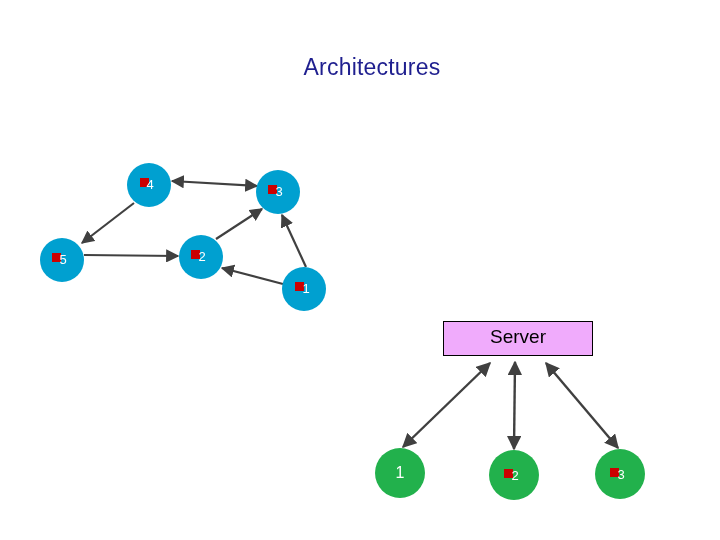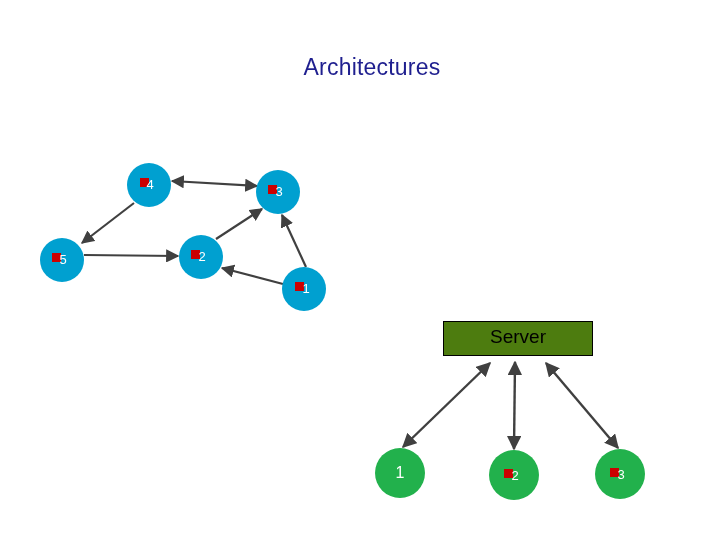--- a/index.html
+++ b/index.html
@@ -42,21 +42,21 @@
     position: absolute;
     color: #ffffff;
     font-size: 13px;
     font-family: "Liberation Sans", sans-serif;
     text-align: center;
     pointer-events: none;
   }
   .server-box {
     position: absolute;
     border: 1px solid #000000;
-    background: #4d7c0f;
+    background: #f0abfc;
     color: #000000;
     font-size: 19px;
     font-family: "Liberation Sans", sans-serif;
     text-align: center;
     line-height: 1.55;
     box-sizing: border-box;
   }
   .bullet-sq {
     position: absolute;
     background: #cc0000;

